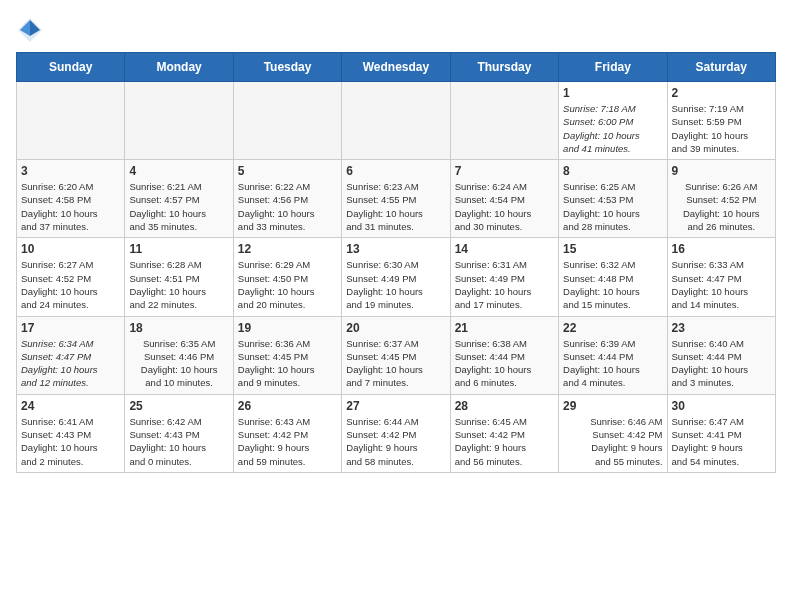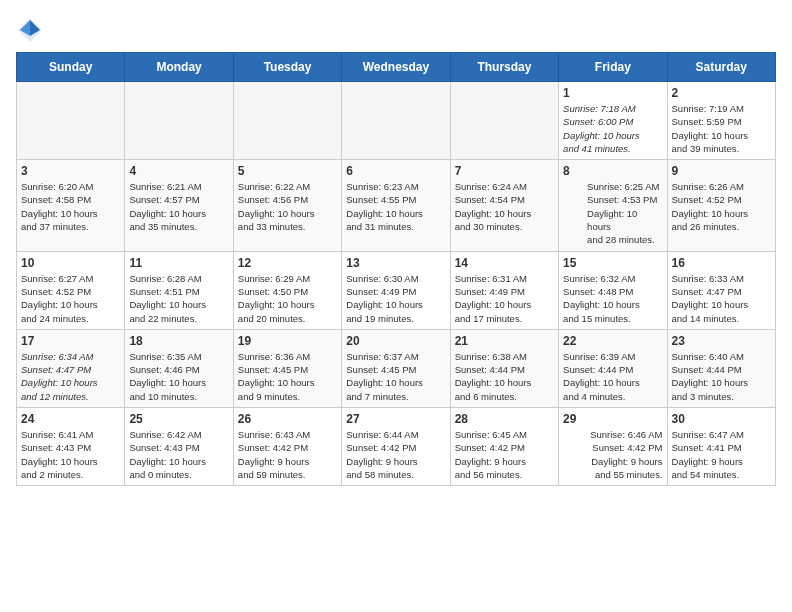--- a/index.html
+++ b/index.html
@@ -172,28 +172,28 @@
         </td>
         <td>
           <span class="day-number">7</span>
           <div class="day-info" style="white-space: pre-line;">Sunrise: 6:24 AM
 Sunset: 4:54 PM
 Daylight: 10 hours
 and 30 minutes.</div>
         </td>
         <td>
           <span class="day-number">8</span>
-          <div class="day-info" style="white-space: pre-line; margin-left: 24px;">Sunrise: 6:25 AM
+          <div class="day-info" style="white-space: pre-line;">Sunrise: 6:25 AM
 Sunset: 4:53 PM
 Daylight: 10 hours
 and 28 minutes.</div>
         </td>
         <td>
           <span class="day-number">9</span>
-          <div class="day-info" style="white-space: pre-line;">Sunrise: 6:26 AM
+          <div class="day-info" style="white-space: pre-line; text-align: center;">Sunrise: 6:26 AM
 Sunset: 4:52 PM
 Daylight: 10 hours
 and 26 minutes.</div>
         </td>
       </tr>
       <tr>
         <td>
           <span class="day-number">10</span>
           <div class="day-info" style="white-space: pre-line;">Sunrise: 6:27 AM
 Sunset: 4:52 PM
@@ -246,21 +246,21 @@
       <tr>
         <td>
           <span class="day-number">17</span>
           <div class="day-info" style="white-space: pre-line; font-style: italic;">Sunrise: 6:34 AM
 Sunset: 4:47 PM
 Daylight: 10 hours
 and 12 minutes.</div>
         </td>
         <td>
           <span class="day-number">18</span>
-          <div class="day-info" style="white-space: pre-line;">Sunrise: 6:35 AM
+          <div class="day-info" style="white-space: pre-line; text-align: center;">Sunrise: 6:35 AM
 Sunset: 4:46 PM
 Daylight: 10 hours
 and 10 minutes.</div>
         </td>
         <td>
           <span class="day-number">19</span>
           <div class="day-info" style="white-space: pre-line;">Sunrise: 6:36 AM
 Sunset: 4:45 PM
 Daylight: 10 hours
 and 9 minutes.</div>

